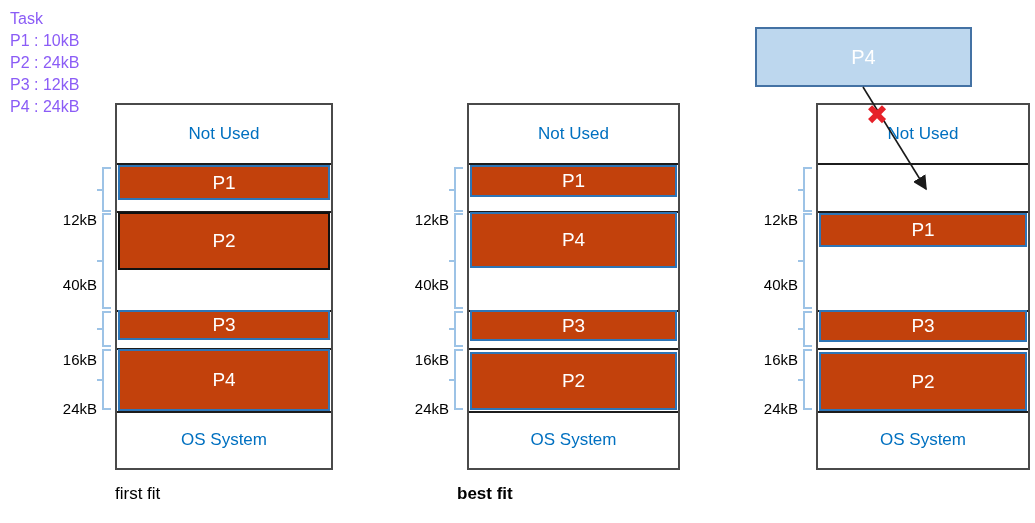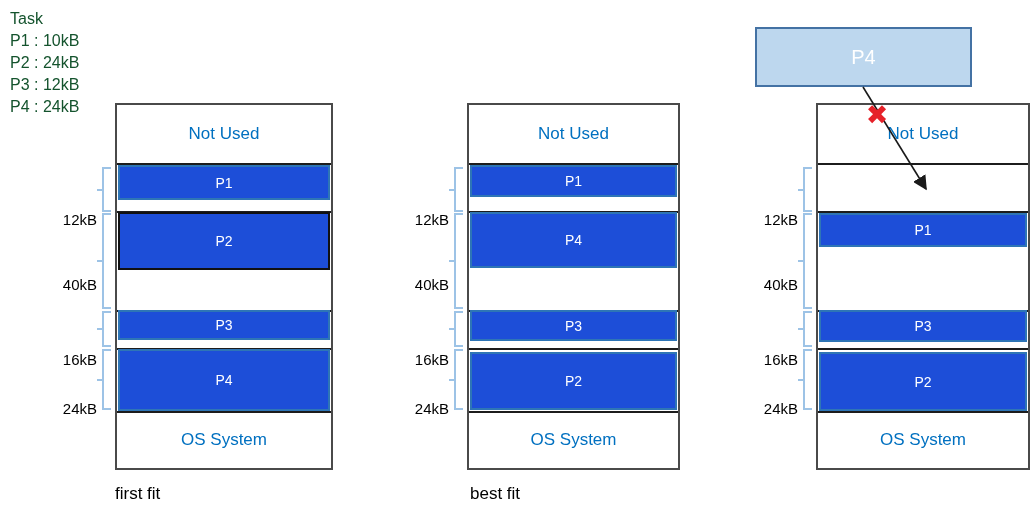--- a/index.html
+++ b/index.html
@@ -1,29 +1,29 @@
 <!DOCTYPE html>
 <html><head>
 <meta charset="utf-8">
 <style>
   html,body{margin:0;padding:0;background:#ffffff;}
   .canvas{
     position:relative;width:1035px;height:523px;background:#ffffff;overflow:hidden;
     font-family:"Liberation Sans","DejaVu Sans",sans-serif;color:#000;
   }
   
-  .task-panel{position:absolute;left:10px;top:8px;font-size:16px;line-height:22px;color:#14532d;}
+  .task-panel{position:absolute;left:10px;top:8px;font-size:16px;line-height:22px;color:#8b5cf6;}
   .task-title{font-size:16px;}
   
   .mem-col{position:absolute;top:103px;height:367px;border:2px solid #4a4a4a;box-sizing:border-box;background:#fff;}
   .divider{position:absolute;left:0;right:0;height:2px;background:#1c1c1c;}
   .region-label{position:absolute;left:0;right:0;display:flex;align-items:center;justify-content:center;
     color:#0070C0;font-size:17px;}
-  .block{position:absolute;left:1px;right:1px;background:#1d4ed8;border:2px solid #2E75B6;box-sizing:border-box;
-    display:flex;align-items:center;justify-content:center;color:#ffffff;font-size:14px;}
+  .block{position:absolute;left:1px;right:1px;background:#c2410c;border:2px solid #2E75B6;box-sizing:border-box;
+    display:flex;align-items:center;justify-content:center;color:#ffffff;font-size:19px;}
   .block.black-border{border-color:#111111;}
   
   .bracket{position:absolute;width:9px;border:2px solid #9DC3E6;border-right:none;box-sizing:border-box;background:transparent;}
   .bracket::before{content:"";position:absolute;left:-7px;top:50%;margin-top:-1px;width:6px;height:2px;background:#9DC3E6;}
   .size-label{position:absolute;width:46px;height:22px;line-height:22px;text-align:right;font-size:15px;color:#000;margin-top:23px;}
   .caption{position:absolute;top:484px;height:24px;text-align:left;font-size:17px;color:#000;}
   
   .pending-block{position:absolute;left:755px;top:27px;width:217px;height:60px;background:#BDD7EE;border:2px solid #4472A4;
     box-sizing:border-box;display:flex;align-items:center;justify-content:center;color:#ffffff;font-size:20px;}
   .arrow-svg{position:absolute;left:845px;top:82px;width:100px;height:120px;overflow:visible;}
@@ -80,21 +80,21 @@
     <div class="region-label" style="top:306px;height:57px;">OS System</div>
   </div>
   <div class="bracket" style="left:454px;top:167px;height:45px;"></div>
   <div class="bracket" style="left:454px;top:213px;height:96px;"></div>
   <div class="bracket" style="left:454px;top:311px;height:36px;"></div>
   <div class="bracket" style="left:454px;top:349px;height:61px;"></div>
   <div class="size-label" style="left:403px;top:186px;">12kB</div>
   <div class="size-label" style="left:403px;top:251px;">40kB</div>
   <div class="size-label" style="left:403px;top:326px;">16kB</div>
   <div class="size-label" style="left:403px;top:375px;">24kB</div>
-  <div class="caption" style="left:470px;width:213px;">best fit</div>
+  <div class="caption" style="left:457px;width:213px;font-weight:bold;">best fit</div>
 
   <div class="mem-col" style="left:816px;width:214px;">
     <div class="region-label" style="top:0;height:58px;">Not Used</div>
     <div class="divider" style="top:58px;"></div>
     <div class="divider" style="top:106px;"></div>
     <div class="divider" style="top:205px;"></div>
     <div class="divider" style="top:243px;"></div>
     <div class="divider" style="top:306px;"></div>
     <div class="block" style="top:108px;height:34px;">P1</div>
     <div class="block" style="top:205px;height:32px;">P3</div>

